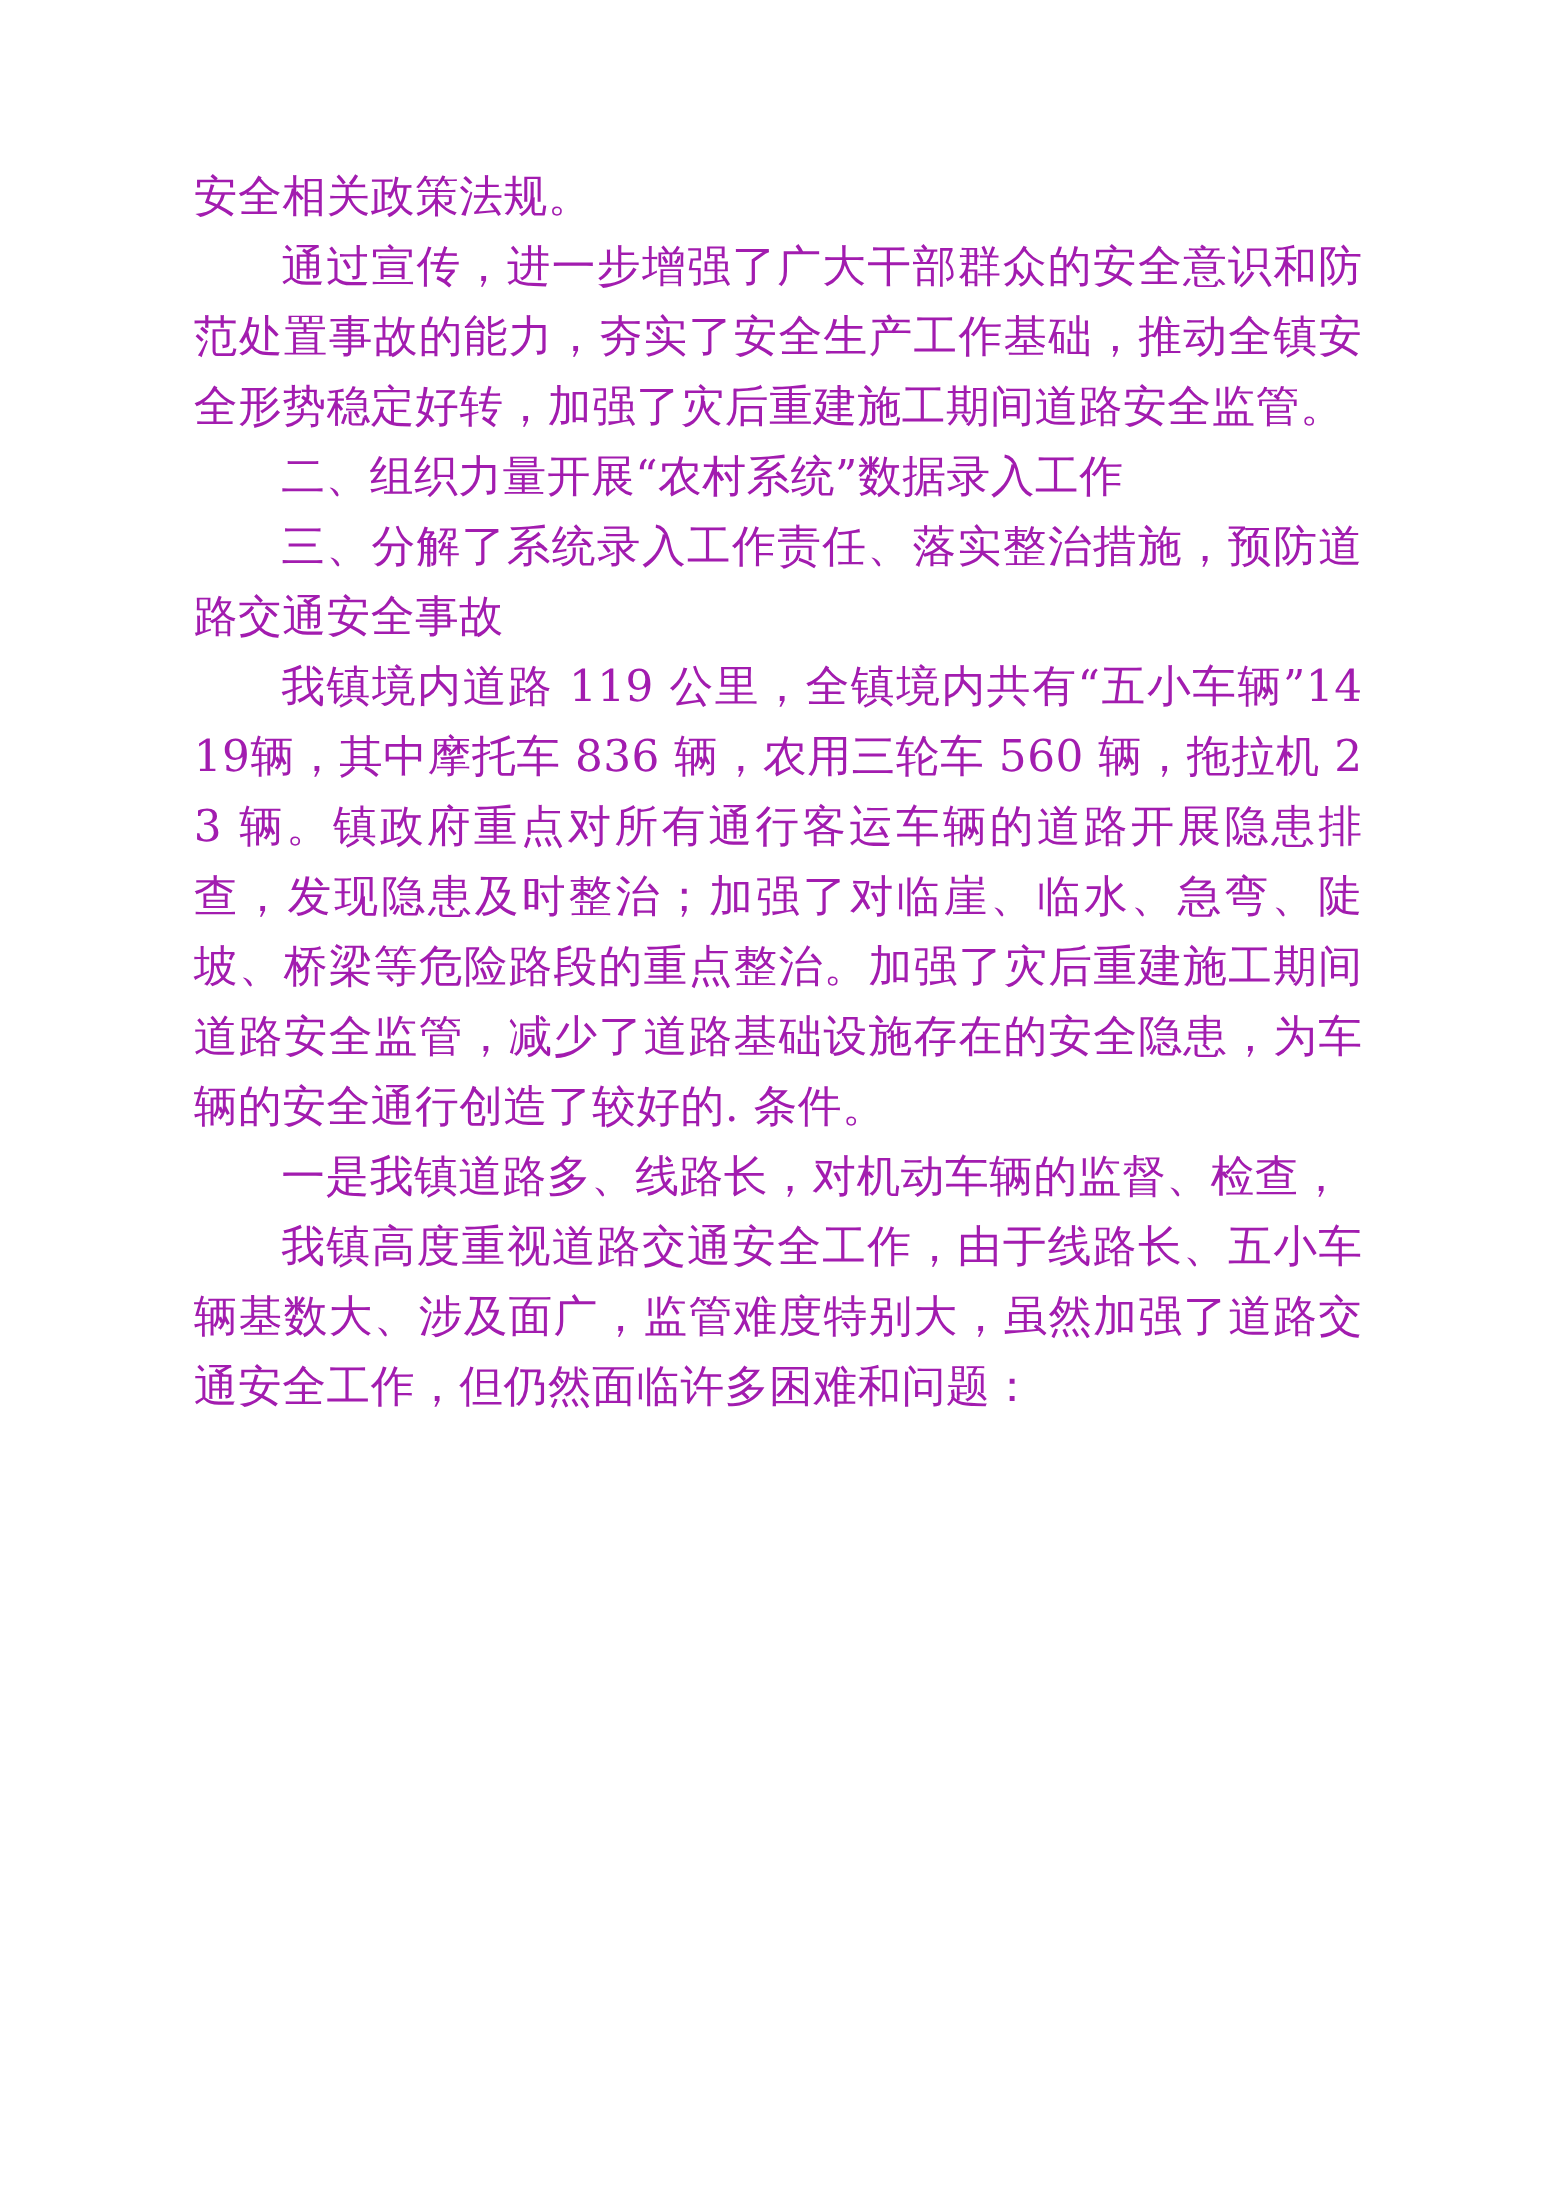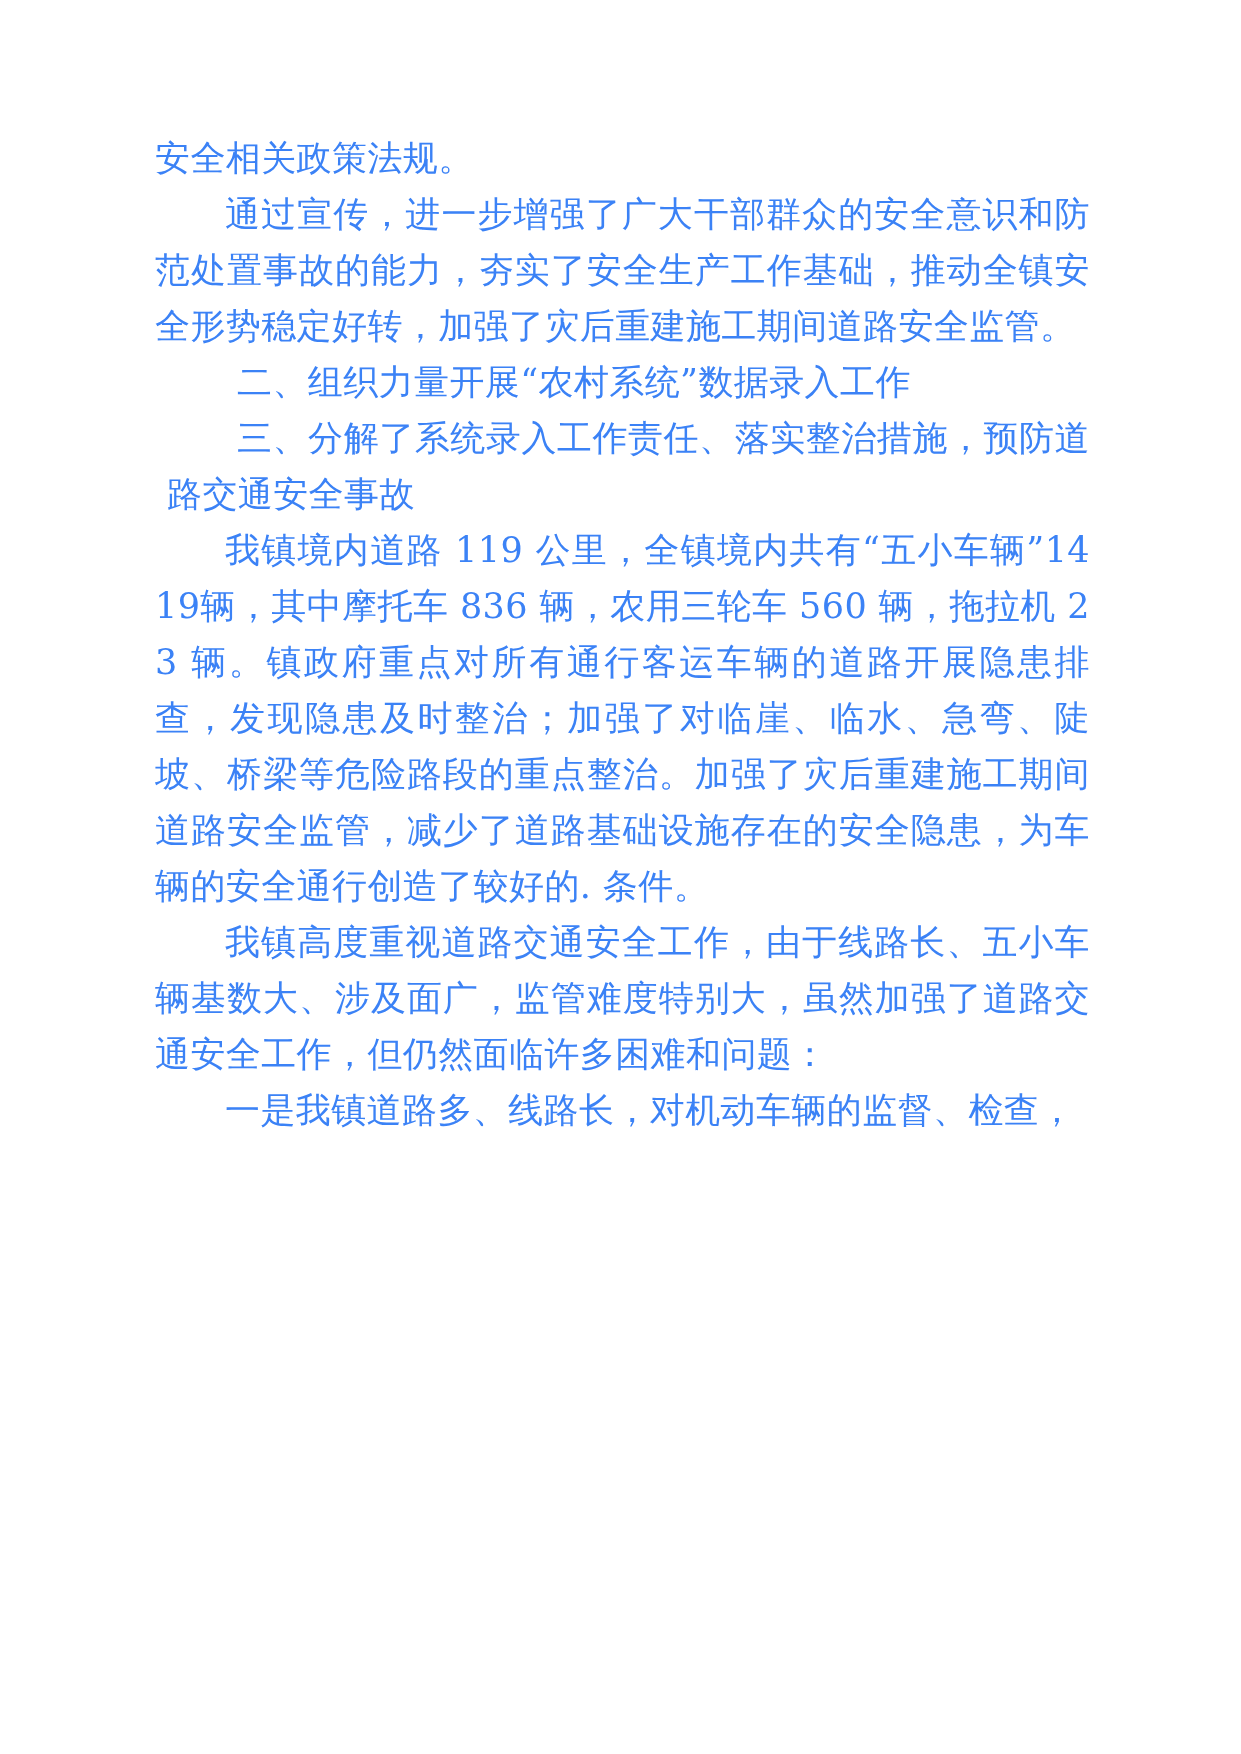--- a/index.html
+++ b/index.html
@@ -18,41 +18,40 @@
   .doc-body {
     position: absolute;
     left: 155px;
     top: 130px;
     width: 935px;
   }
   .para {
     font-family: "DejaVu Serif", "Liberation Serif", serif;
     font-size: 35px;
     line-height: 56px;
-    color: #3b82f6;
+    color: #a21caf;
     margin: 0 0 0 0;
     text-align: justify;
     text-justify: inter-ideograph;
     letter-spacing: 0.4px;
     word-break: break-all;
   }
   .para.indent {
     text-indent: 70px;
   }
   .para.heading {
     text-indent: 70px;
-    margin-left: 12px;
   }
 </style>
 </head>
 <body>
 
 <div class="page">
   <div class="doc-body">
     <p class="para">安全相关政策法规。</p>
     <p class="para indent">通过宣传，进一步增强了广大干部群众的安全意识和防范处置事故的能力，夯实了安全生产工作基础，推动全镇安全形势稳定好转，加强了灾后重建施工期间道路安全监管。</p>
     <p class="para heading">二、组织力量开展“农村系统”数据录入工作</p>
     <p class="para heading">三、分解了系统录入工作责任、落实整治措施，预防道路交通安全事故</p>
     <p class="para indent">我镇境内道路 119 公里，全镇境内共有“五小车辆”1419辆，其中摩托车 836 辆，农用三轮车 560 辆，拖拉机 23 辆。镇政府重点对所有通行客运车辆的道路开展隐患排查，发现隐患及时整治；加强了对临崖、临水、急弯、陡坡、桥梁等危险路段的重点整治。加强了灾后重建施工期间道路安全监管，减少了道路基础设施存在的安全隐患，为车辆的安全通行创造了较好的. 条件。</p>
+    <p class="para indent">一是我镇道路多、线路长，对机动车辆的监督、检查，</p>
     <p class="para indent">我镇高度重视道路交通安全工作，由于线路长、五小车辆基数大、涉及面广，监管难度特别大，虽然加强了道路交通安全工作，但仍然面临许多困难和问题：</p>
-    <p class="para indent">一是我镇道路多、线路长，对机动车辆的监督、检查，</p>
   </div>
 </div>
 
 </body></html>

